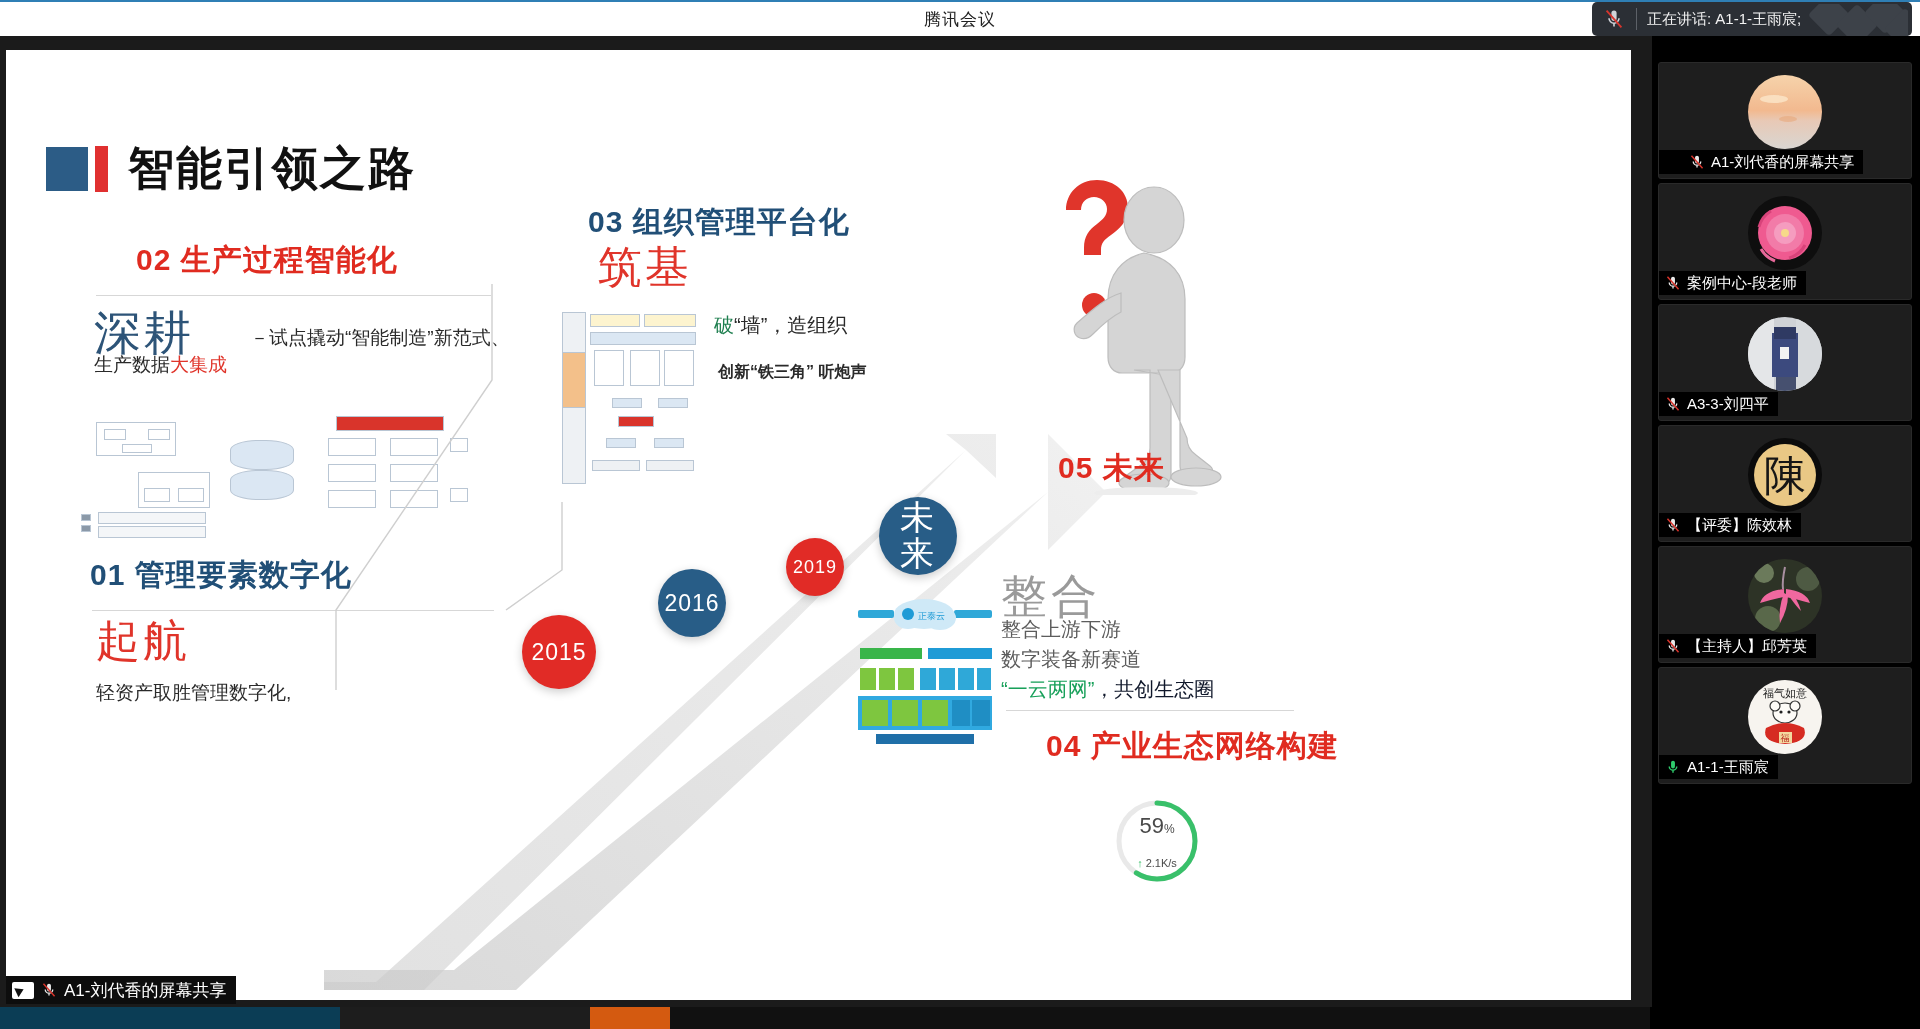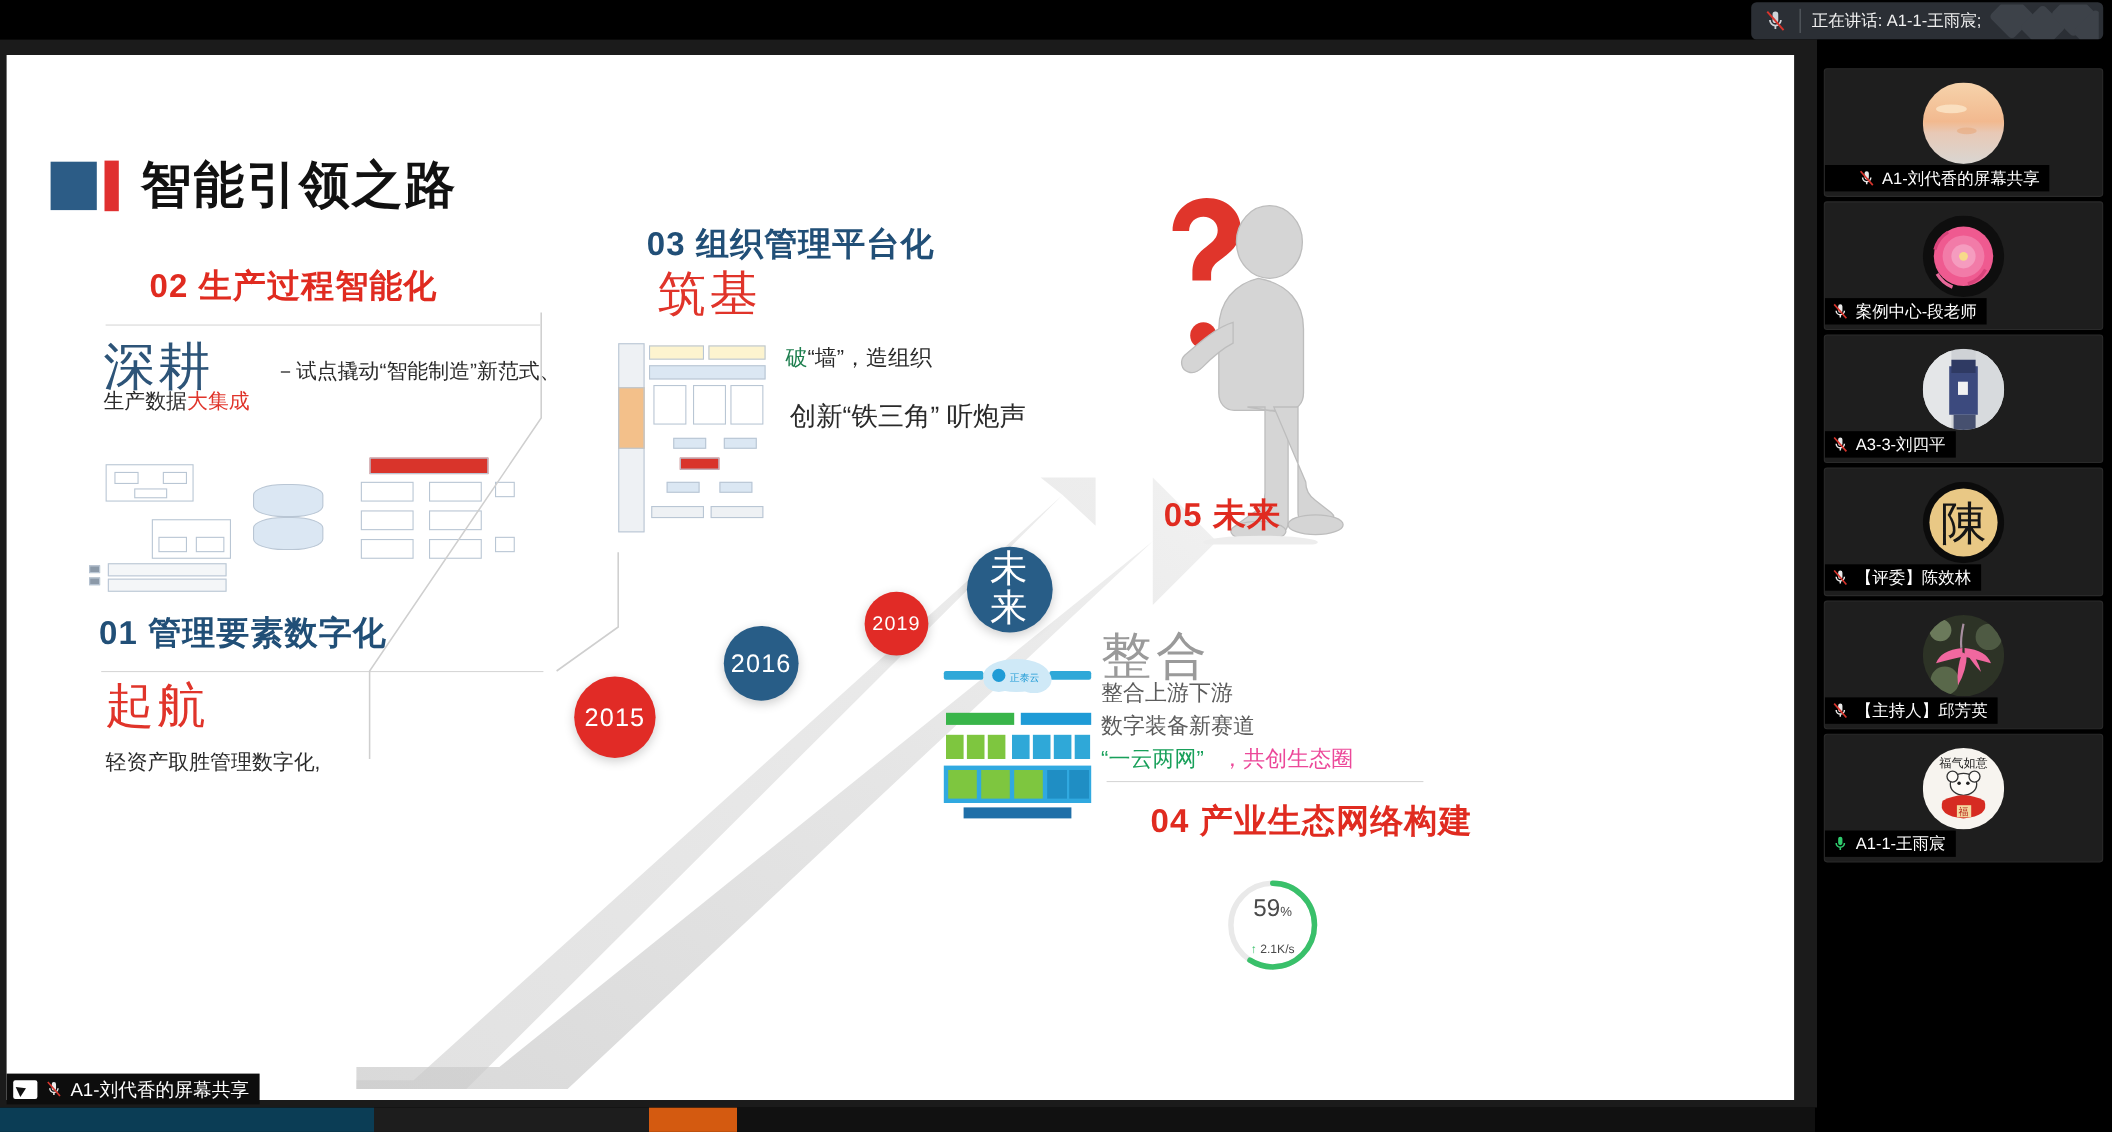--- a/index.html
+++ b/index.html
@@ -134,20 +134,23 @@
   .bs-b { position:absolute; left:340px; top:0; width:250px; height:22px; background:#1d1d1d; }
   .bs-c { position:absolute; left:590px; top:0; width:80px; height:22px; background:#d45a10; }
   .bs-d { position:absolute; left:670px; top:0; width:980px; height:22px; background:#111; }
   .bs-e { position:absolute; left:1650px; top:0; width:270px; height:22px; background:#000; }
 </style>
 </head>
 <body>
 
 <div id="app">
 
+  <div class="titlebar">
+    <div class="title">腾讯会议</div>
+  </div>
 
   <div class="speaking-pill">
     <div class="deco">
       <i style="left:16px; top:-4px;"></i>
       <i style="left:44px; top:6px;"></i>
       <i style="left:72px; top:-6px;"></i>
       <i style="left:92px; top:10px;"></i>
     </div>
     <span class="mic-off">
       <svg width="24" height="24" viewBox="0 0 24 24">
@@ -242,21 +245,21 @@
         <div class="box fill-red" style="left:56px; top:104px; width:36px; height:11px;"></div>
         <div class="box fill-blue" style="left:44px; top:126px; width:30px; height:10px;"></div>
         <div class="box fill-blue" style="left:92px; top:126px; width:30px; height:10px;"></div>
         <div class="box fill-gray" style="left:30px; top:148px; width:48px; height:11px;"></div>
         <div class="box fill-gray" style="left:84px; top:148px; width:48px; height:11px;"></div>
       </div>
 
       <div class="abs" style="left:708px; top:262px; font-size:20px; color:#2a2a2a;">
         <span style="color:#1d7e4e;">破</span><span>“墙”，造组织</span>
       </div>
-      <div class="abs body-dark" style="left:712px; top:312px; font-size:24px;">创新“铁三角” 听炮声</div>
+      <div class="abs body-dark" style="left:712px; top:312px; font-size:16px;font-weight:bold;">创新“铁三角” 听炮声</div>
 
       <div class="figure">
         <svg viewBox="0 0 210 330" width="210" height="330">
           <g fill="#e0352b">
             <path d="M40 45c0-17 13-30 31-30s31 12 31 28c0 14-9 21-17 27-7 5-10 8-10 15v5H58v-7c0-12 5-18 13-24 6-5 10-8 10-15 0-7-6-12-13-12s-13 5-13 13z"></path>
             <circle cx="68" cy="140" r="12"></circle>
           </g>
           <g fill="#d5d5d5" stroke="#bdbdbd" stroke-width="1.2">
             <ellipse cx="128" cy="55" rx="30" ry="33"></ellipse>
             <path d="M118 88c-22 5-36 22-36 46v58c0 10 6 16 14 16h48c9 0 15-6 15-16v-58c0-24-14-41-41-46z"></path>
@@ -283,21 +286,21 @@
       </div>
       <div class="bubble blue fut" style="left:873px; top:447px; width:78px; height:78px;">
         <span>未</span>
         <span>来</span>
       </div>
 
       <div class="abs" style="left:995px; top:516px; font-size:46px; color:#9a9a9a; letter-spacing:4px;">整合</div>
       <div class="abs body-dark" style="left:995px; top:566px; font-size:20px; color:#5c5c5c;">整合上游下游</div>
       <div class="abs body-dark" style="left:995px; top:596px; font-size:20px; color:#5c5c5c;">数字装备新赛道</div>
       <div class="abs" style="left:995px; top:626px; font-size:20px;">
-        <span style="color:#18a05a;">“一云两网”</span><span style="color:#ec4899;margin-left:16px;">，共创生态圈</span>
+        <span style="color:#18a05a;">“一云两网”</span><span style="color:#0f172a;">，共创生态圈</span>
       </div>
       <div class="hairline" style="left:1000px; top:660px; width:288px;"></div>
       <div class="abs sec-num-red" style="left:1040px; top:676px;">04 产业生态网络构建</div>
 
       <div class="mini" style="left:848px; top:540px; width:142px; height:158px;">
         <div class="box fill-teal" style="left:4px; top:20px; width:36px; height:8px; border:none; border-radius:2px;"></div>
         <div class="box fill-teal" style="left:100px; top:20px; width:38px; height:8px; border:none; border-radius:2px;"></div>
         <svg width="142" height="40" style="position:absolute; left:40px; top:4px;">
           <ellipse cx="30" cy="20" rx="30" ry="15" fill="#cfe9f7"></ellipse>
           <ellipse cx="14" cy="24" rx="14" ry="11" fill="#cfe9f7"></ellipse>

